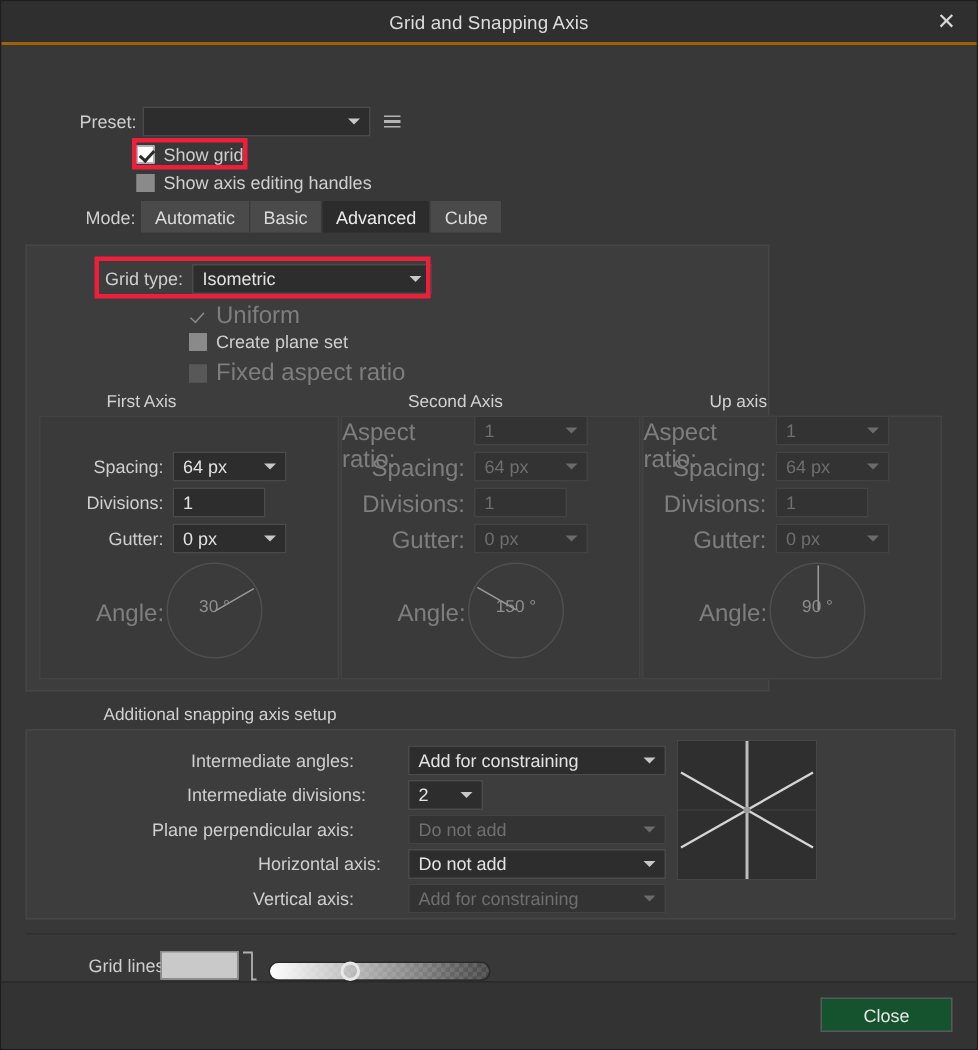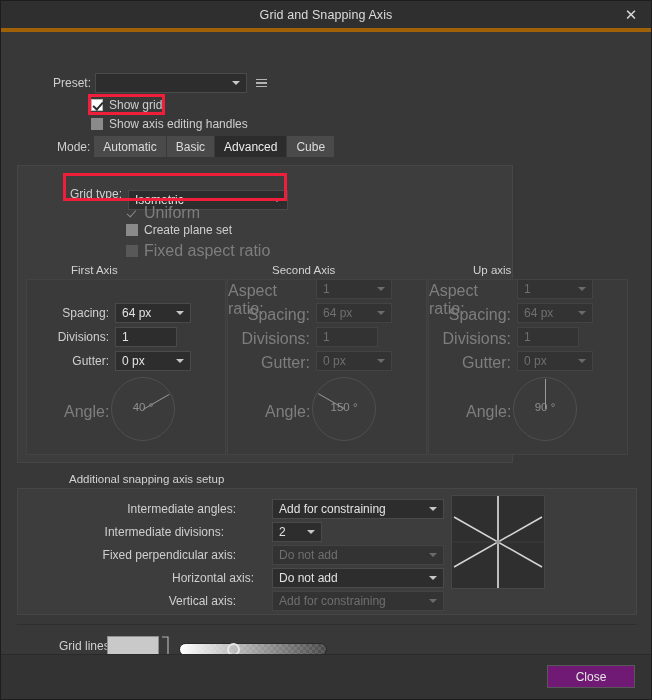--- a/index.html
+++ b/index.html
@@ -19,21 +19,21 @@
     background: #383838;
     display: flex; flex-direction: column;
     position: relative;
     box-sizing: border-box;
     border: 1px solid #1d1d1d;
   }
   
   .titlebar {
     height: 27px; min-height: 27px;
     background: #2f2f2f;
-    border-bottom: 4px solid #a16207;
+    border-bottom: 2px solid #a16207;
     display: flex; align-items: center;
     justify-content: center;
     position: relative;
   }
   .titlebar .title {
     font-size: 12.5px; color: #dcdcdc;
     letter-spacing: .1px;
   }
   .close-x {
     position: absolute; right: 0; top: 0;
@@ -194,21 +194,21 @@
 
   
   .footer {
     position: absolute; left: 0; right: 0; bottom: 0;
     height: 44px;
     background: #333333;
     border-top: 1px solid #2a2a2a;
   }
   .btn {
     position: absolute;
-    background: #701a75;
+    background: #14532d;
     border: 1px solid #585858;
     color: #e6e6e6;
     font-size: 12px;
     display: flex; align-items: center; justify-content: center;
     cursor: pointer;
     box-sizing: border-box;
   }
 
   
   .hl {
@@ -264,21 +264,21 @@
         <div class="tab">Basic</div>
         <div class="tab active">Advanced</div>
         <div class="tab">Cube</div>
       </div>
     </div>
 
     <div class="panel" style="left:16px; top:133px; width:496px; height:298px;">
 
       <div style="position:absolute; left:52px; top:12px; display:flex; align-items:center;">
         <div class="lbl">Grid type:</div>
-        <div class="combo" style="width:160px; margin-left:6px;margin-top:12px;">
+        <div class="combo" style="width:160px; margin-left:6px;">
           <span>Isometric</span>
           <span class="arrow"></span>
         </div>
       </div>
 
       <div class="cb-row" style="position:absolute; left:108px; top:38px;">
         <span class="cbox disabled-checked"></span>
         <span class="lbl-dim">Uniform</span>
       </div>
       <div class="cb-row" style="position:absolute; left:108px; top:57px;">
@@ -305,21 +305,21 @@
 
         <div style="position:absolute; right:116px; top:74px;" class="lbl">Gutter:</div>
         <div class="combo" style="position:absolute; left:88px; top:71px; width:76px;">
           <span>0 px</span>
           <span class="arrow"></span>
         </div>
 
         <div style="position:absolute; left:37px; top:123px;" class="lbl-dim">Angle:</div>
         <div class="dial" style="position:absolute; left:84px; top:97px;">
           <div class="needle" style="transform: rotate(-30deg);"></div>
-          <div class="val">40 °</div>
+          <div class="val">30 °</div>
         </div>
       </div>
 
       <div class="grouplabel" style="left:210px; top:98px;">Second Axis</div>
       <div class="panel sub" style="left:209px; top:113px; width:200px; height:176px;">
         <div style="position:absolute; right:116px; top:2px;" class="lbl-dim">Aspect ratio:</div>
         <div class="combo dim" style="position:absolute; left:88px; top:-1px; width:76px;">
           <span>1</span>
           <span class="arrow"></span>
         </div>
@@ -383,27 +383,27 @@
 
     <div class="grouplabel" style="left:24px; top:441px;">Additional snapping axis setup</div>
     <div class="panel" style="left:16px; top:456px; width:620px; height:127px;">
 
       <div style="position:absolute; right:400px; top:13px;" class="lbl">Intermediate angles:</div>
       <div class="combo" style="position:absolute; left:254px; top:10px; width:172px;">
         <span>Add for constraining</span>
         <span class="arrow"></span>
       </div>
 
-      <div style="position:absolute; right:412px; top:36px;" class="lbl">Intermediate divisions:</div>
+      <div style="position:absolute; right:392px; top:36px;" class="lbl">Intermediate divisions:</div>
       <div class="combo" style="position:absolute; left:254px; top:33px; width:50px;">
         <span>2</span>
         <span class="arrow"></span>
       </div>
 
-      <div style="position:absolute; right:400px; top:59px;" class="lbl">Fixed perpendicular axis:</div>
+      <div style="position:absolute; right:400px; top:59px;" class="lbl">Plane perpendicular axis:</div>
       <div class="combo dim" style="position:absolute; left:254px; top:56px; width:172px;">
         <span>Do not add</span>
         <span class="arrow"></span>
       </div>
 
       <div style="position:absolute; right:382px; top:82px;" class="lbl">Horizontal axis:</div>
       <div class="combo" style="position:absolute; left:254px; top:79px; width:172px;">
         <span>Do not add</span>
         <span class="arrow"></span>
       </div>

